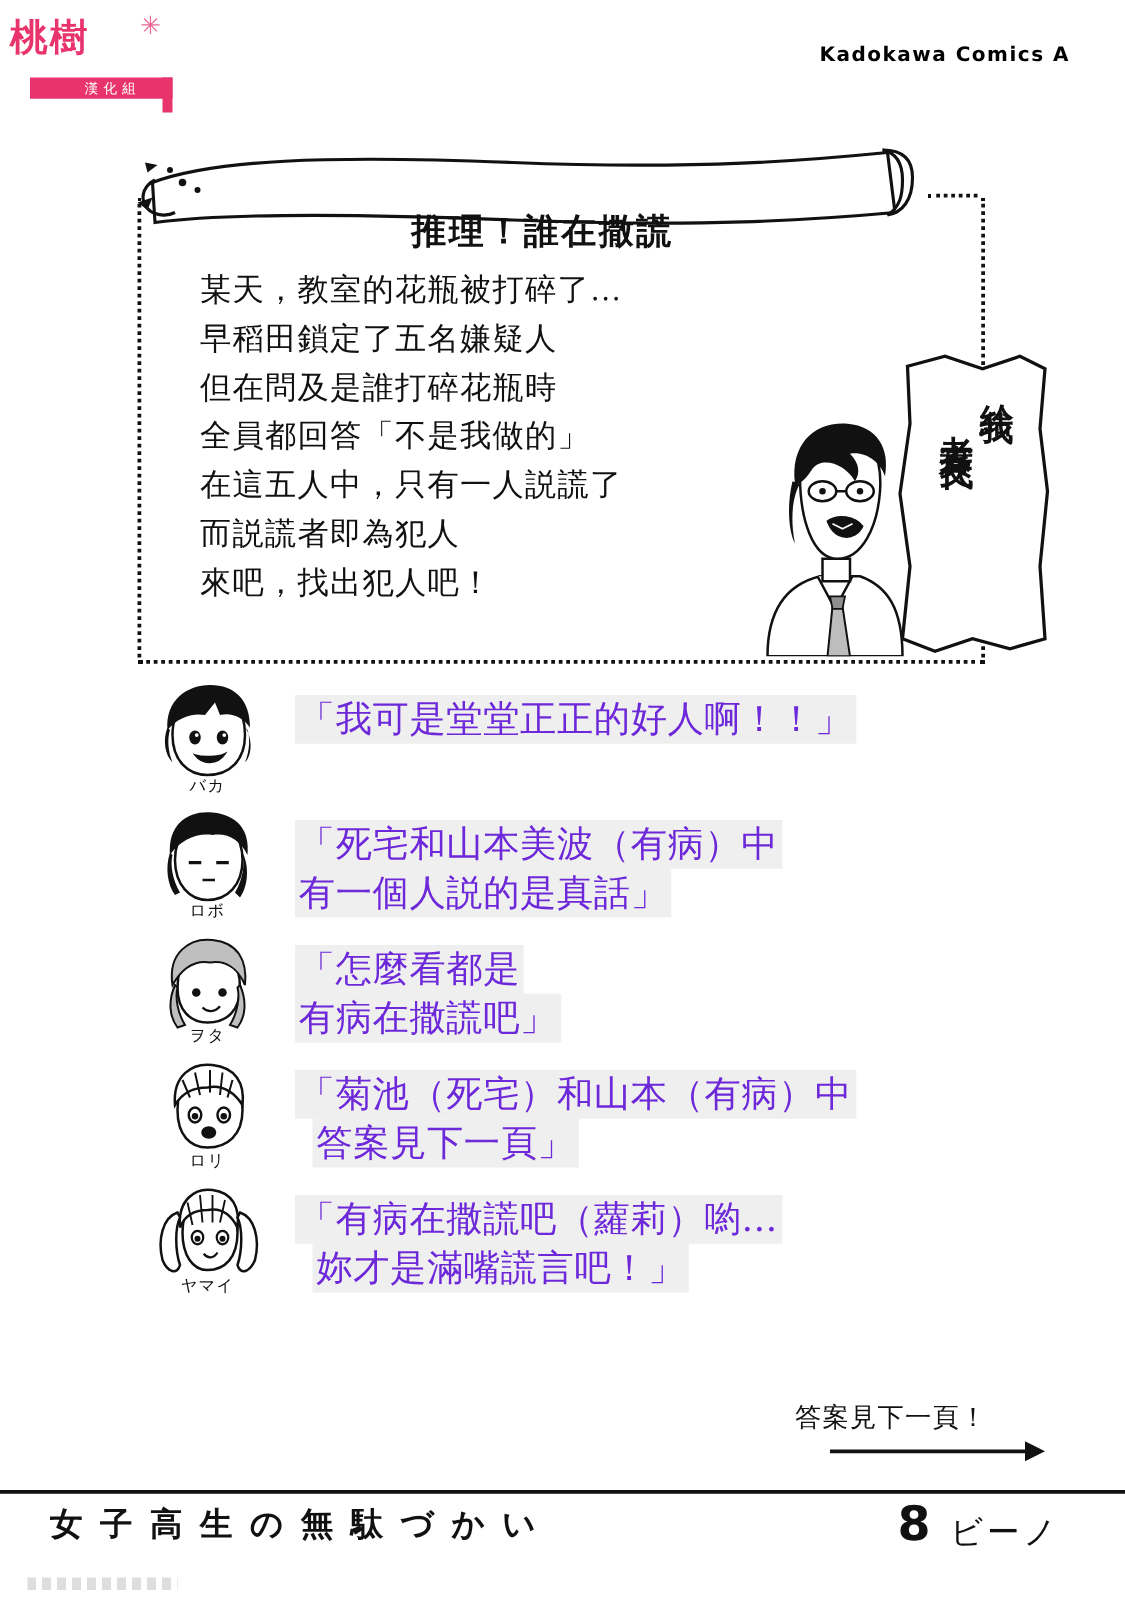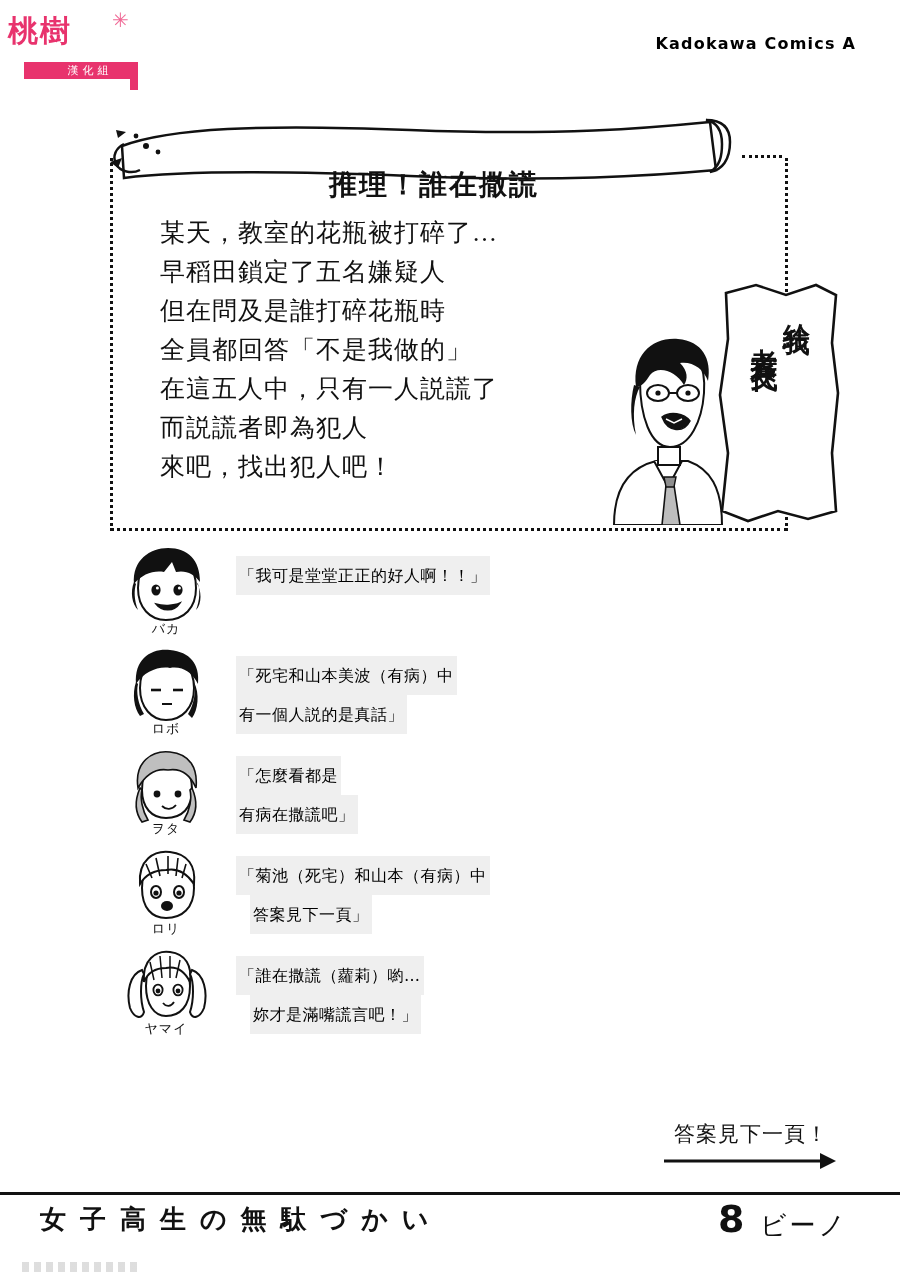--- a/index.html
+++ b/index.html
@@ -202,40 +202,40 @@
     text-align: center;
     font-family: "DejaVu Sans", sans-serif;
     font-size: 13px;
     color: #111;
     letter-spacing: 1px;
   }
   .quote {
     padding-left: 24px;
     padding-top: 8px;
     font-family: "DejaVu Serif", "Liberation Serif", serif;
-    font-size: 16px;
+    font-size: 29px;
     line-height: 37px;
     letter-spacing: 0.5px;
-    color: #000000;
+    color: #6d28d9;
   }
   .quote .ln {
     display: inline-block;
     background: #efefef;
     padding: 1px 3px;
     white-space: nowrap;
   }
   .quote .ln2 { margin-left: 14px; }
 
   
   .answer-note {
     position: absolute;
     right: 72px;
     top: 1120px;
     width: 230px;
-    text-align: right;
+    text-align: center;
     font-family: "DejaVu Serif", "Liberation Serif", serif;
     font-size: 21px;
     color: #111;
     letter-spacing: 1px;
   }
   .arrow {
     position: absolute;
     right: 60px;
     top: 1150px;
     width: 180px;
@@ -459,21 +459,21 @@
         <path d="M72,22 C84,26 88,44 84,60 C80,70 72,72 70,64 C74,52 74,34 70,26 Z" fill="#fff" stroke="#111" stroke-width="2"></path>
         <ellipse cx="38" cy="42" rx="4.6" ry="5.4" fill="#fff" stroke="#111" stroke-width="1.8"></ellipse>
         <ellipse cx="58" cy="42" rx="4.6" ry="5.4" fill="#fff" stroke="#111" stroke-width="1.8"></ellipse>
         <circle cx="38" cy="43" r="2.4" fill="#111"></circle>
         <circle cx="58" cy="43" r="2.4" fill="#111"></circle>
         <path d="M43,55 C46,59 51,59 54,54" fill="none" stroke="#111" stroke-width="1.8"></path>
       </svg>
       <div class="tag">ヤマイ</div>
     </div>
     <div class="quote">
-      <span class="ln">「誰在撒謊（蘿莉）喲…</span><br>
+      <span class="ln">「有病在撒謊吧（蘿莉）喲…</span><br>
       <span class="ln ln2">妳才是滿嘴謊言吧！」</span>
     </div>
   </div>
 
 </div>
 
 <div class="answer-note">答案見下一頁！</div>
 <div class="arrow">
   <svg width="180" height="22" viewBox="0 0 180 22">
     <line x1="4" y1="11" x2="160" y2="11" stroke="#111" stroke-width="3"></line>

